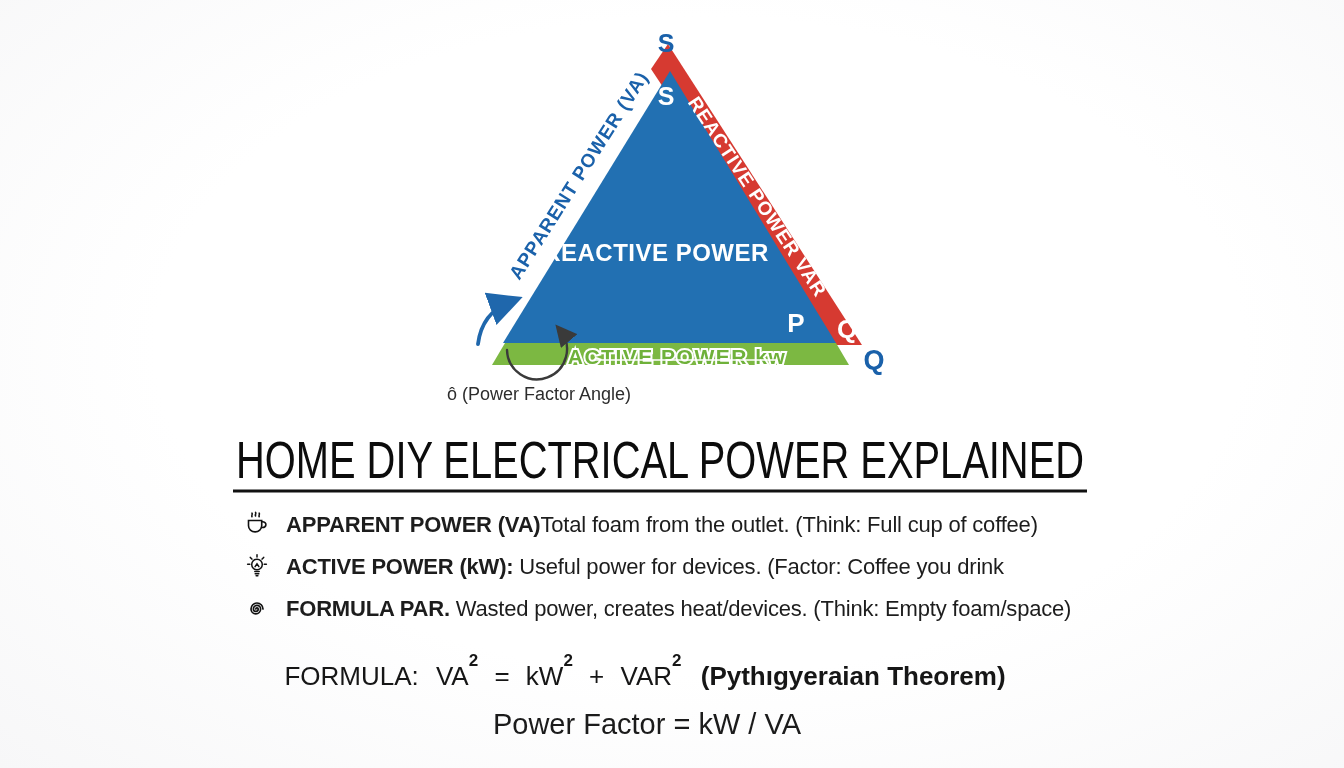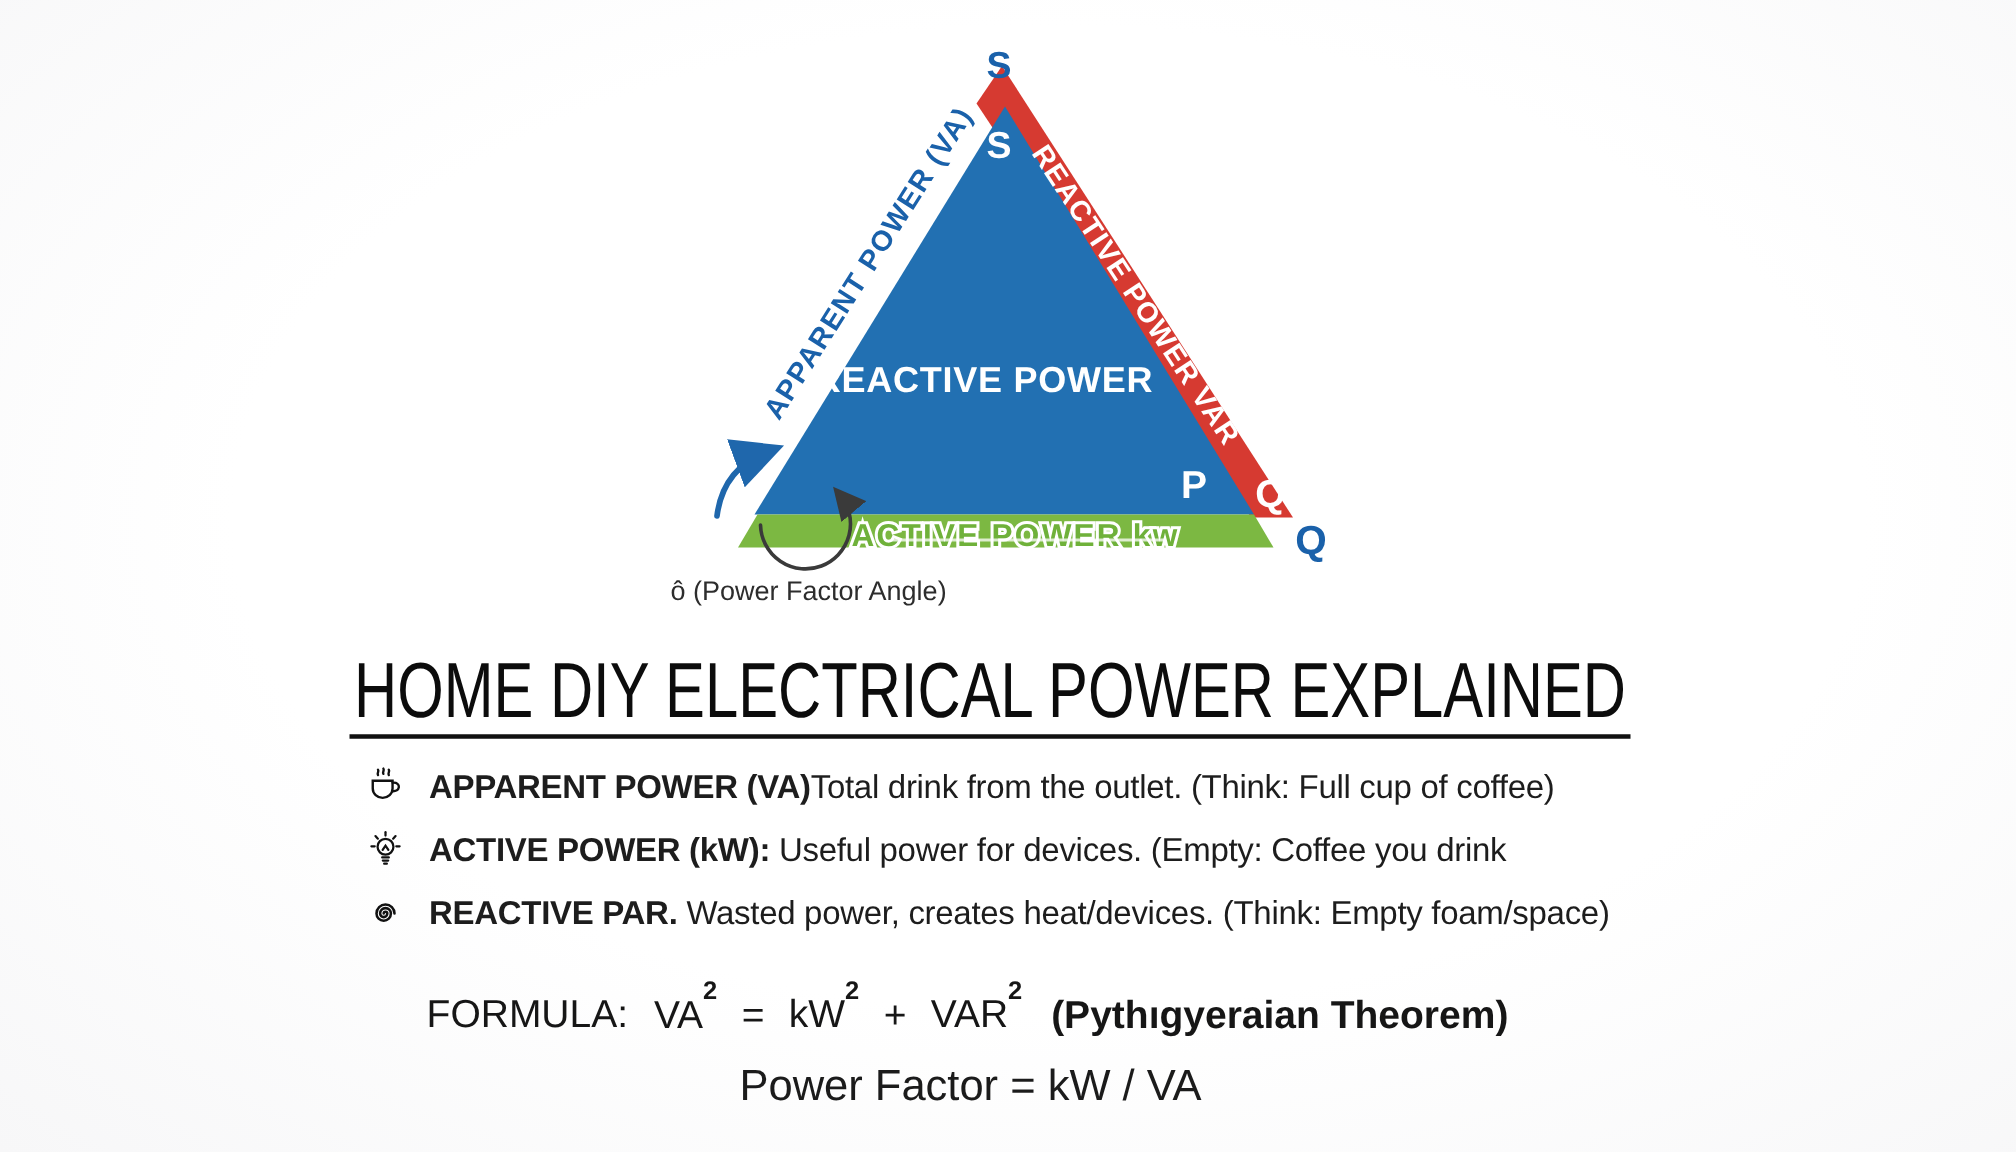--- a/index.html
+++ b/index.html
@@ -81,50 +81,50 @@
         <svg viewBox="0 0 28 28" width="28" height="28">
           <g fill="none" stroke="#111" stroke-width="1.6" stroke-linecap="round">
             <path d="M9 2.2 c.9 1.2 -.9 2.3 0 3.5"></path>
             <path d="M12.6 1.4 c.9 1.2 -.9 2.3 0 3.5"></path>
             <path d="M16.2 2.2 c.9 1.2 -.9 2.3 0 3.5"></path>
             <path d="M5.5 9.5 h13.2 v5.2 a6.6 6.2 0 0 1 -13.2 0 z"></path>
             <path d="M18.7 10.8 c3 -.3 4.4 1.3 4.2 3 c-.2 1.8 -2 2.9 -4.4 2.7"></path>
           </g>
         </svg>
       </span>
-      <span class="btext"><span class="lead">APPARENT POWER (VA)</span><span>Total drink from the outlet. (Think: Full cup of coffee)</span></span>
+      <span class="btext"><span class="lead">APPARENT POWER (VA)</span><span>Total foam from the outlet. (Think: Full cup of coffee)</span></span>
     </div>
 
     <div class="bullet-row">
       <span class="bicon">
         <svg viewBox="0 0 28 28" width="28" height="28">
           <g fill="none" stroke="#111" stroke-width="1.5" stroke-linecap="round">
             <path d="M14 1.8 v2.2"></path>
             <path d="M7.3 4.4 l1.6 1.7"></path>
             <path d="M20.7 4.4 l-1.6 1.7"></path>
             <path d="M4.6 11.2 h2.2"></path>
             <path d="M21.2 11.2 h2.2"></path>
             <circle cx="14" cy="11.5" r="5.3"></circle>
             <path d="M12.1 13.6 l1.9 -2.8 1.9 2.8"></path>
             <path d="M11.8 18.6 h4.4"></path>
             <path d="M12.2 20.7 h3.6"></path>
             <path d="M13.1 22.8 h1.8"></path>
           </g>
         </svg>
       </span>
-      <span class="btext"><span class="lead">ACTIVE POWER (kW):</span><span> Useful power for devices. (Empty: Coffee you drink</span></span>
+      <span class="btext"><span class="lead">ACTIVE POWER (kW):</span><span> Useful power for devices. (Factor: Coffee you drink</span></span>
     </div>
 
     <div class="bullet-row">
       <span class="bicon">
         <svg viewBox="0 0 28 28" width="28" height="28">
           <path d="M14 14 m-1.2 0 a1.2 1.2 0 1 1 2.4 0 a2.4 2.4 0 1 1 -4.8 0 a3.6 3.6 0 1 1 7.2 0 a4.8 4.8 0 1 1 -9.6 0 a6 6 0 1 1 12 0" fill="none" stroke="#111" stroke-width="1.7" stroke-linecap="round"></path>
         </svg>
       </span>
-      <span class="btext"><span class="lead">REACTIVE PAR.</span><span> Wasted power, creates heat/devices. (Think: Empty foam/space)</span></span>
+      <span class="btext"><span class="lead">FORMULA PAR.</span><span> Wasted power, creates heat/devices. (Think: Empty foam/space)</span></span>
     </div>
 
   </div>
 
   <div class="formula1">
     <span class="b">FORMULA:</span>
     <span class="b" style="margin-left:10px">VA</span><sup class="sq">2</sup>
     <span class="op">=</span>
     <span class="b">kW</span><sup class="sq">2</sup>
     <span class="op">+</span>

